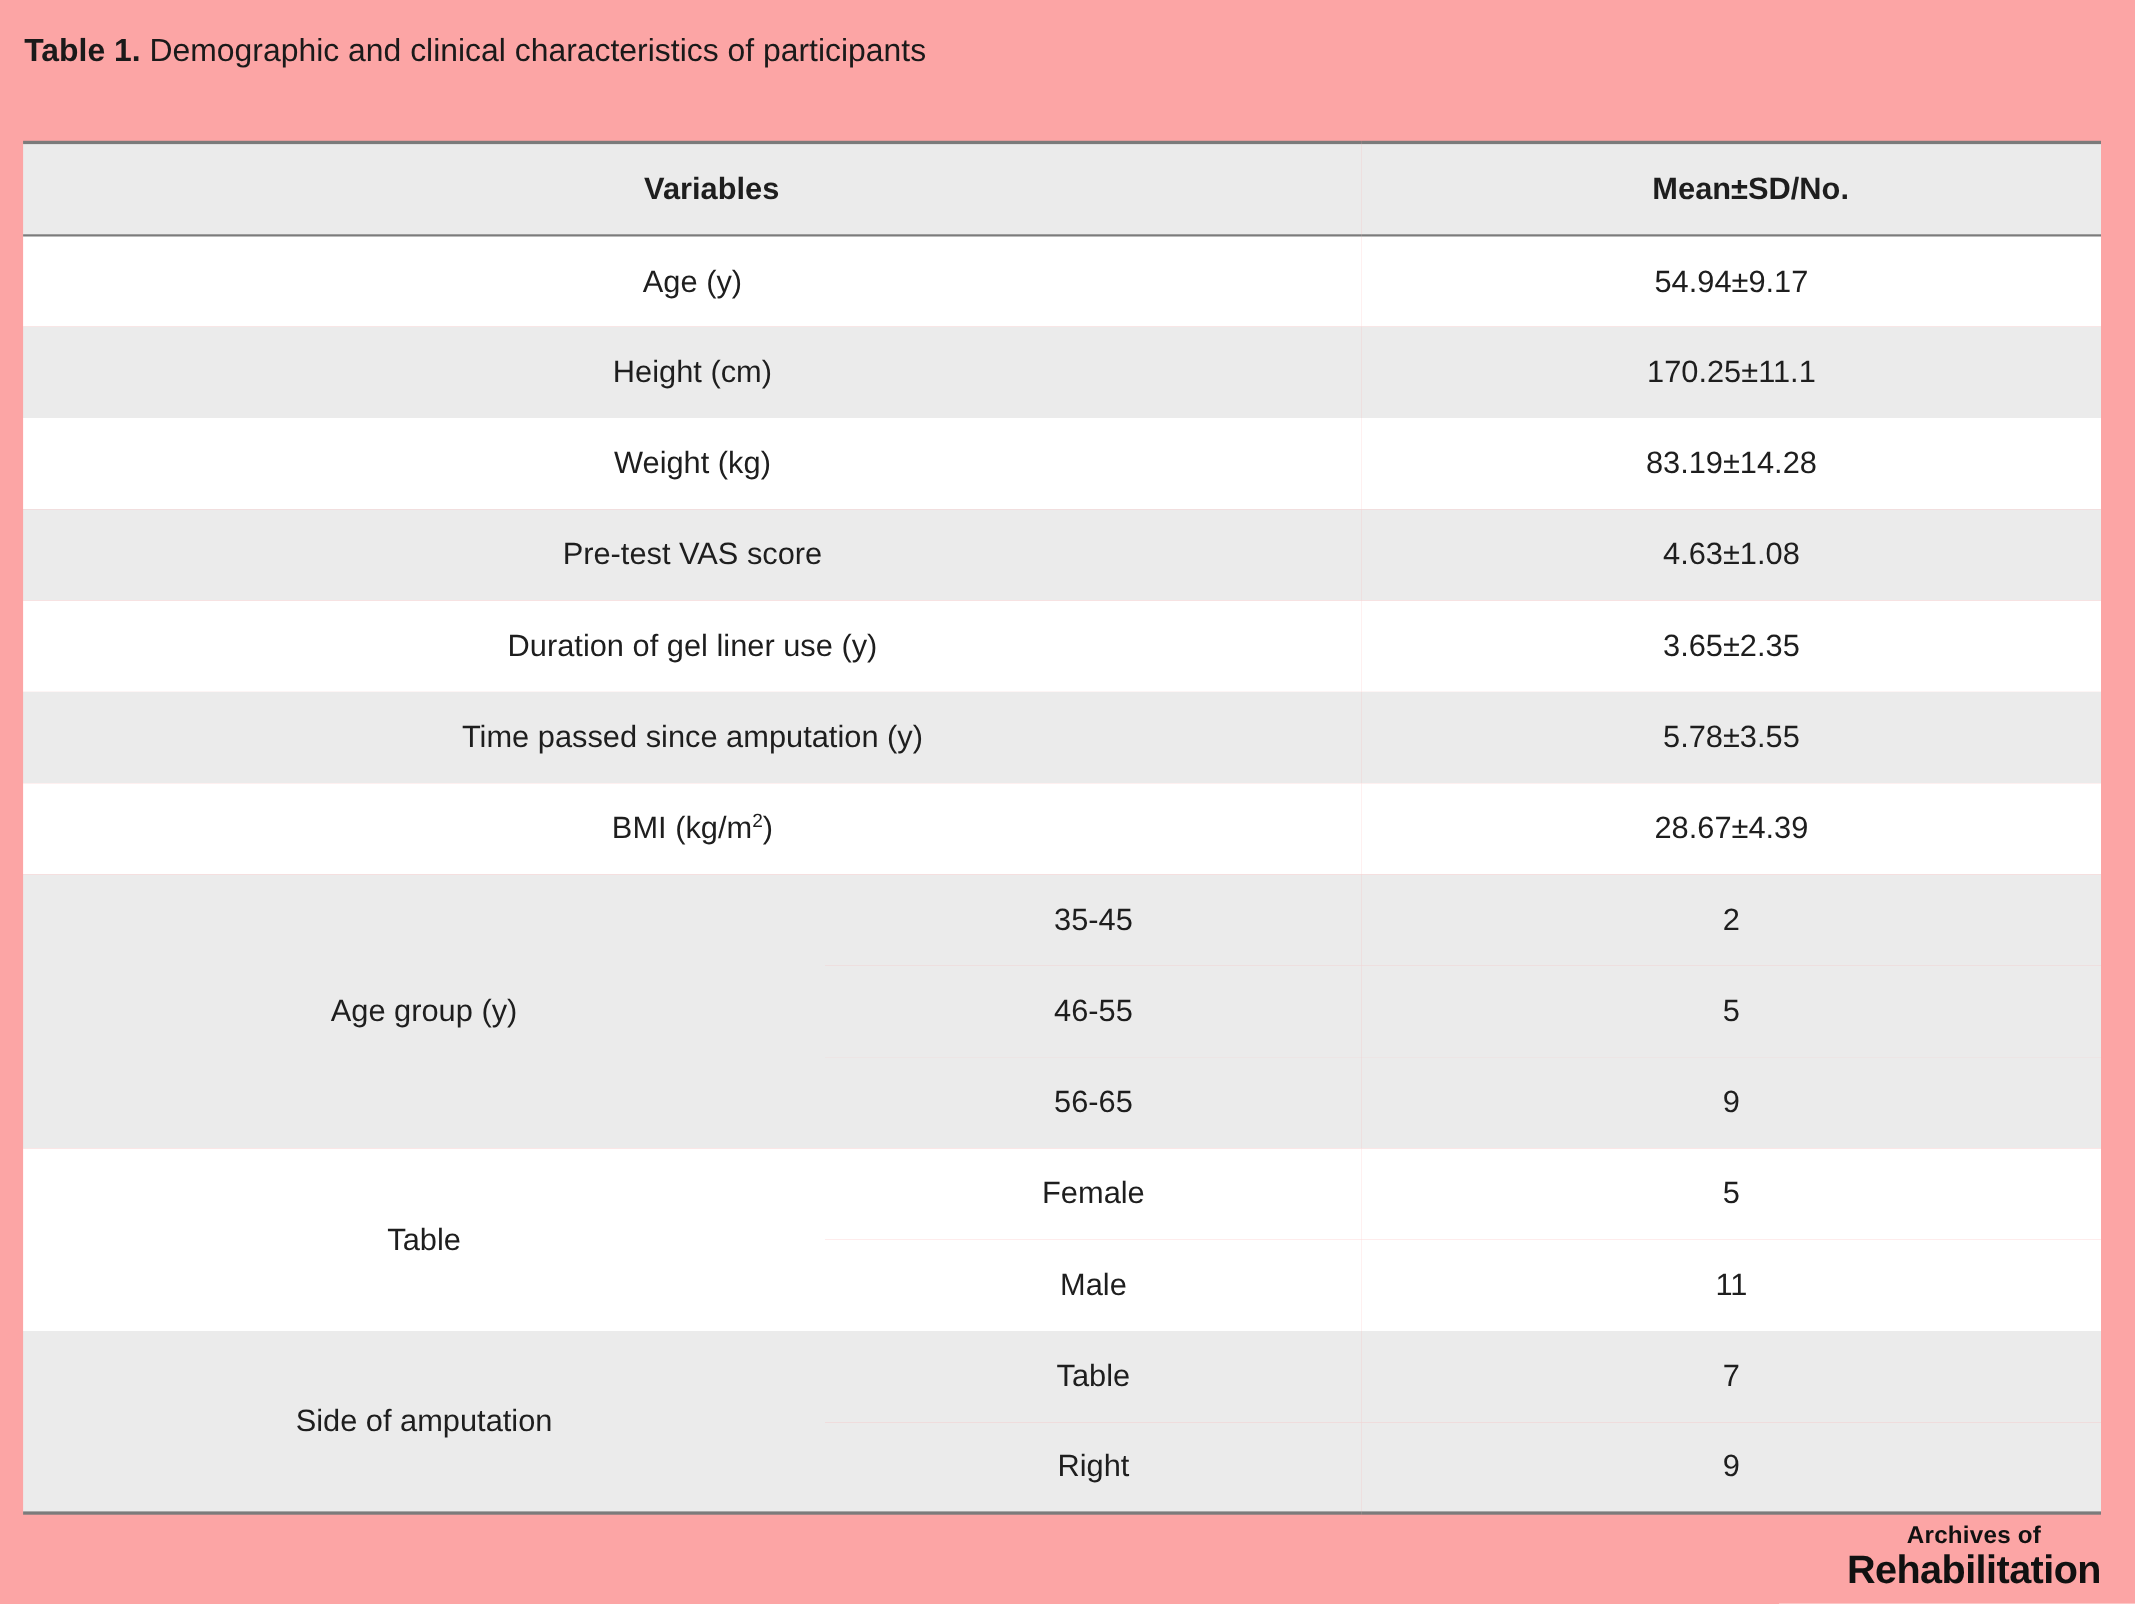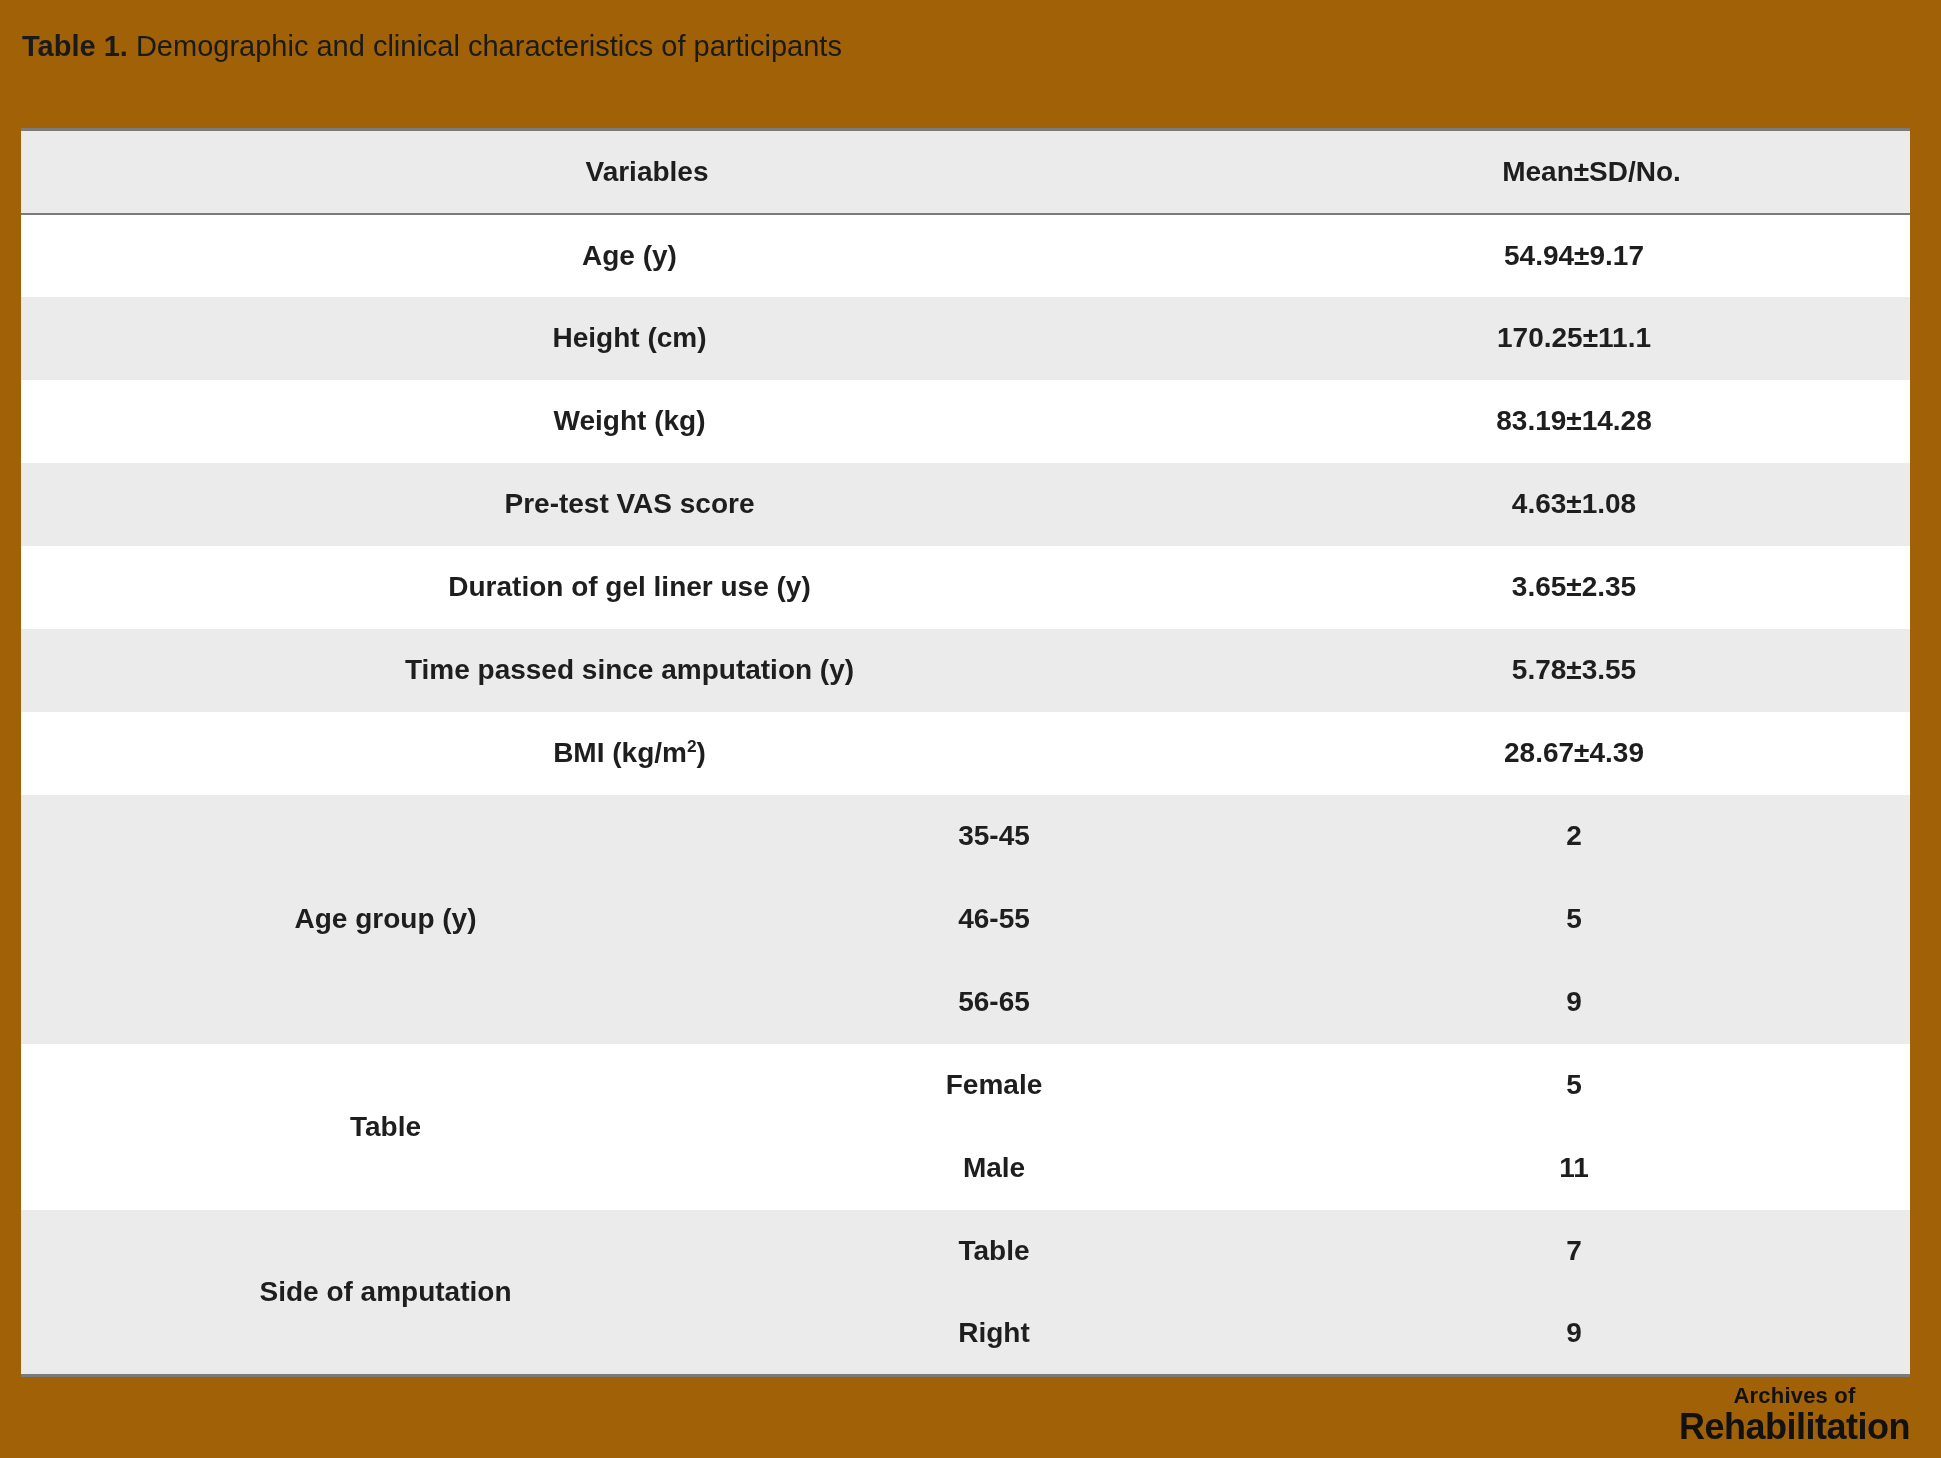--- a/index.html
+++ b/index.html
@@ -5,21 +5,21 @@
   html, body {
     margin: 0;
     padding: 0;
     background: #ffffff;
     font-family: "Liberation Sans", sans-serif;
   }
   .page {
     position: relative;
     width: 1941px;
     height: 1458px;
-    background: #a16207;
+    background: #fca5a5;
     overflow: hidden;
     color: #1e1e1e;
   }
   .caption {
     position: absolute;
     left: 22px;
     top: 30px;
     font-size: 29px;
     color: #1a1a1a;
     white-space: nowrap;
@@ -39,21 +39,21 @@
     font-size: 28px;
     color: #1e1e1e;
   }
   table.demo-table col.col-a { width: 729px; }
   table.demo-table col.col-b { width: 488px; }
   table.demo-table col.col-c { width: 672px; }
   table.demo-table th, table.demo-table td {
     text-align: center;
     vertical-align: middle;
     padding: 0 8px;
-    font-weight: bold;
+    font-weight: normal;
   }
   table.demo-table thead tr {
     height: 84px;
     background: #ebebeb;
     border-bottom: 2px solid #7b7b7b;
   }
   table.demo-table thead th {
     font-weight: bold;
     padding-left: 43px;
   }

